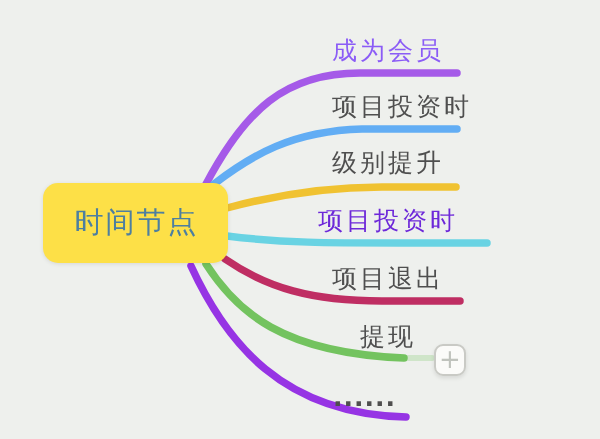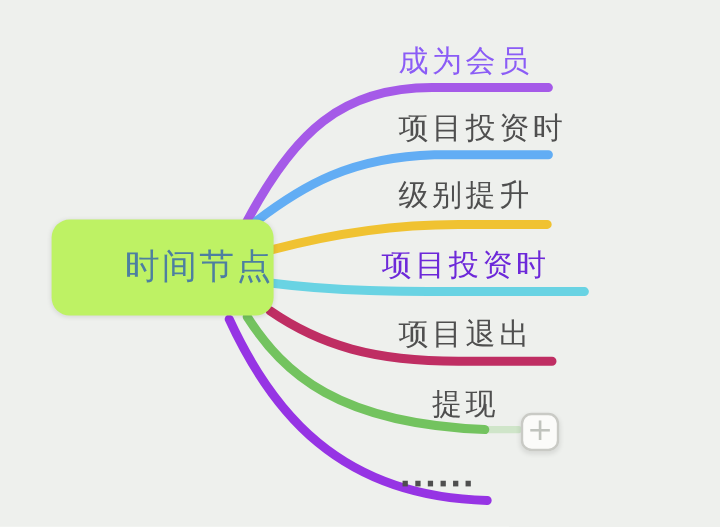--- a/index.html
+++ b/index.html
@@ -57,21 +57,21 @@
   <svg class="branch-svg" viewBox="0 0 600 439" xmlns="http://www.w3.org/2000/svg">
       <path d="M205,186 C245,110 285,73 360,73 L457,73" fill="none" stroke="#a55ae8" stroke-width="7.5" stroke-linecap="round"></path>
       <path d="M214,184 C252,155 292,131 362,129 L457,129" fill="none" stroke="#62adf4" stroke-width="7.5" stroke-linecap="round"></path>
       <path d="M227,208 C272,196 322,187 382,187 L456,187" fill="none" stroke="#f0c231" stroke-width="7.5" stroke-linecap="round"></path>
       <path d="M227,236 C282,243 330,243 400,243 L487,243" fill="none" stroke="#69d3e3" stroke-width="7.5" stroke-linecap="round"></path>
       <path d="M225,259 C267,288 312,301 382,301 L460,301" fill="none" stroke="#bf2e63" stroke-width="7.5" stroke-linecap="round"></path>
       <path d="M206,264 C237,312 282,353 404,358" fill="none" stroke="#73c35f" stroke-width="7.5" stroke-linecap="round"></path>
       <path d="M191,266 C226,342 282,414 406,417" fill="none" stroke="#9634e4" stroke-width="7.5" stroke-linecap="round"></path>
     </svg>
 
-  <div class="root-topic" style="background: #bef264; justify-content: flex-end;">
+  <div class="root-topic" style="background: #fde047;">
     <span style="color: rgb(77, 127, 160);">时间节点</span>
   </div>
 
   <div id="labels-layer">
       <div class="branch-label" style="left: 332px; top: 37px; color: #8b5cf6;">成为会员</div>
       <div class="branch-label" style="left: 332px; top: 93px; color: rgb(79, 79, 79);">项目投资时</div>
       <div class="branch-label" style="left: 332px; top: 149px; color: rgb(79, 79, 79);">级别提升</div>
       <div class="branch-label" style="left: 318px; top: 207px; color: #6d28d9;">项目投资时</div>
       <div class="branch-label" style="left: 332px; top: 265px; color: rgb(79, 79, 79);">项目退出</div>
       <div class="branch-label" style="left: 332px; top: 323px; color: rgb(79, 79, 79); margin-left: 28px;">提现</div>

